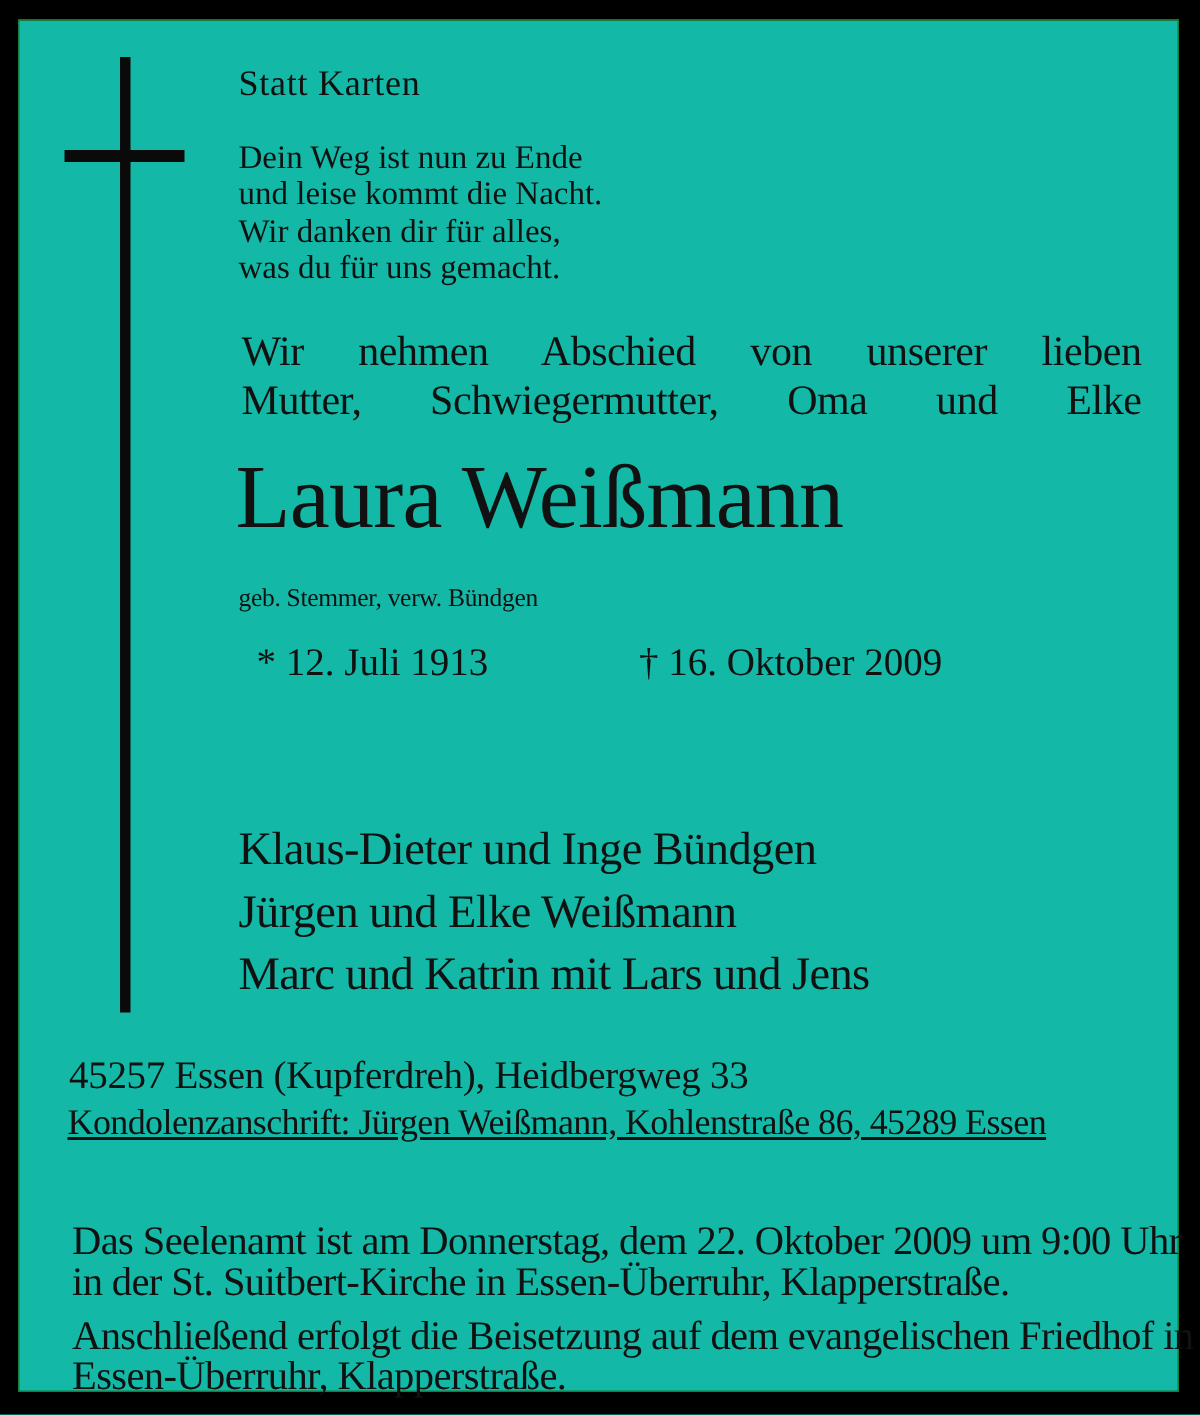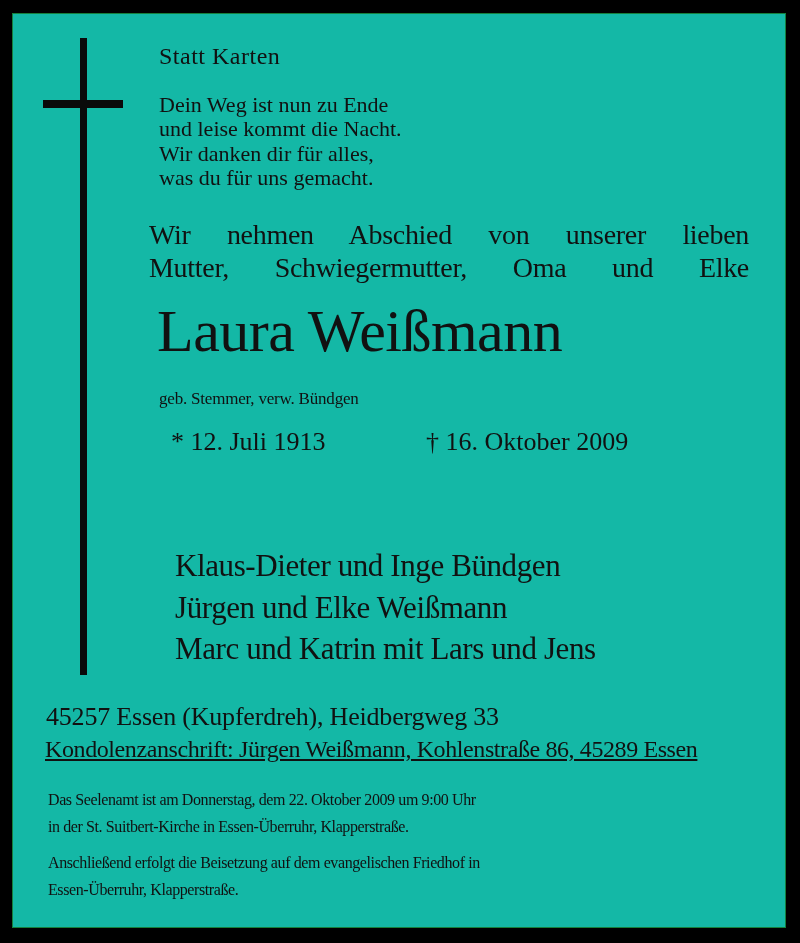--- a/index.html
+++ b/index.html
@@ -27,21 +27,21 @@
 
   .statt {
     left: 146px; top: 28px;
     font-size: 24px; line-height: 28px; letter-spacing: 0.5px;
   }
   .poem {
     left: 146px; top: 79px;
     font-size: 22px; line-height: 24.3px;
   }
   .intro {
-    left: 136px; top: 204px; width: 600px;
+    left: 148px; top: 204px; width: 600px;
     font-size: 28px; line-height: 33px; letter-spacing: -0.3px;
   }
   .intro .jline { text-align: justify; text-align-last: justify; }
   .deceased-name {
     left: 144px; top: 284px;
     font-size: 60px; line-height: 66px; letter-spacing: -0.5px;
     white-space: nowrap;
   }
   .maiden {
     left: 146px; top: 370px; width: 494px;
@@ -54,36 +54,36 @@
   }
   .dates .birth { display: inline-block; width: 255px; margin-left: 12px; }
   .farewell {
     left: 146px; top: 484px;
     font-size: 28px; line-height: 32px;
   }
   .mourners {
     left: 146px; top: 531px;
     font-size: 31px; line-height: 41.5px; letter-spacing: -0.4px;
     white-space: nowrap;
-    margin-left: 16px;
   }
   .addr1 {
     left: 33px; top: 688px;
     font-size: 26px; line-height: 30px; letter-spacing: -0.2px;
     white-space: nowrap;
   }
   .addr2 {
     left: 32px; top: 721px;
     font-size: 24px; line-height: 28px; letter-spacing: -0.4px;
     white-space: nowrap;
     text-decoration: underline;
   }
   .para {
-    font-size: 16px; line-height: 27px; letter-spacing: -0.4px;
+    font-size: 27px; line-height: 27px; letter-spacing: -0.4px;
     white-space: nowrap;
+    margin-top: 28px;
   }
   .service { left: 35px; top: 772px; }
   .burial  { left: 35px; top: 835px; }
 </style>
 </head>
 <body>
 
 <div class="sheet">
 
   <div>

